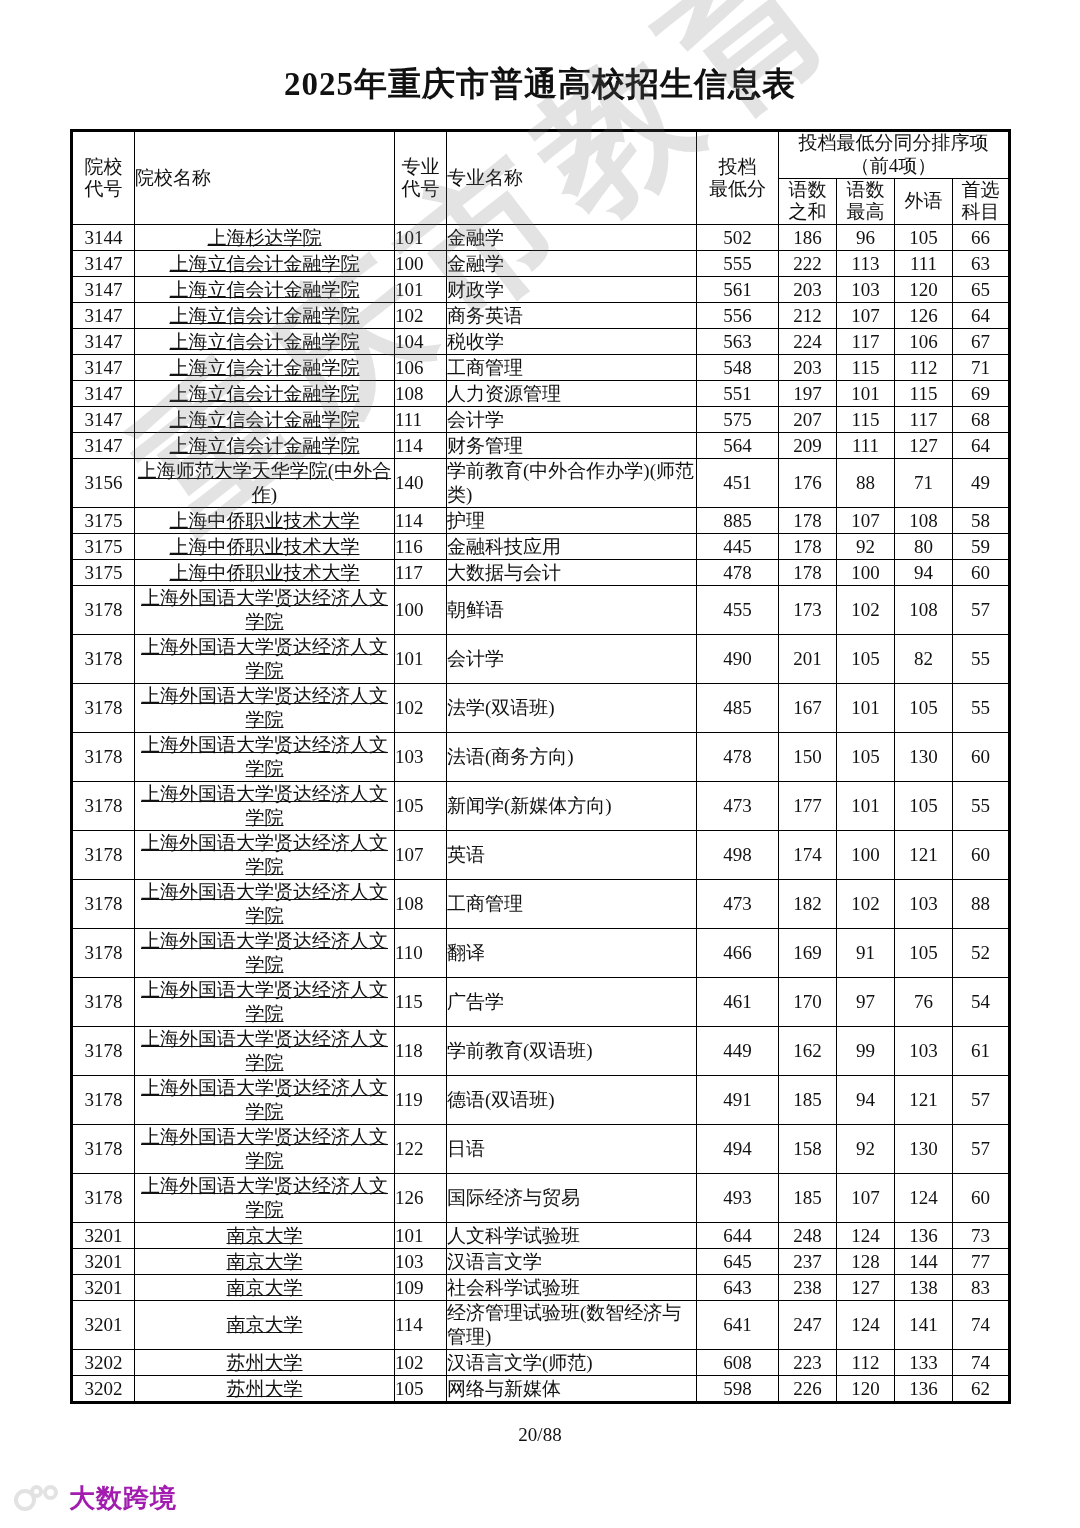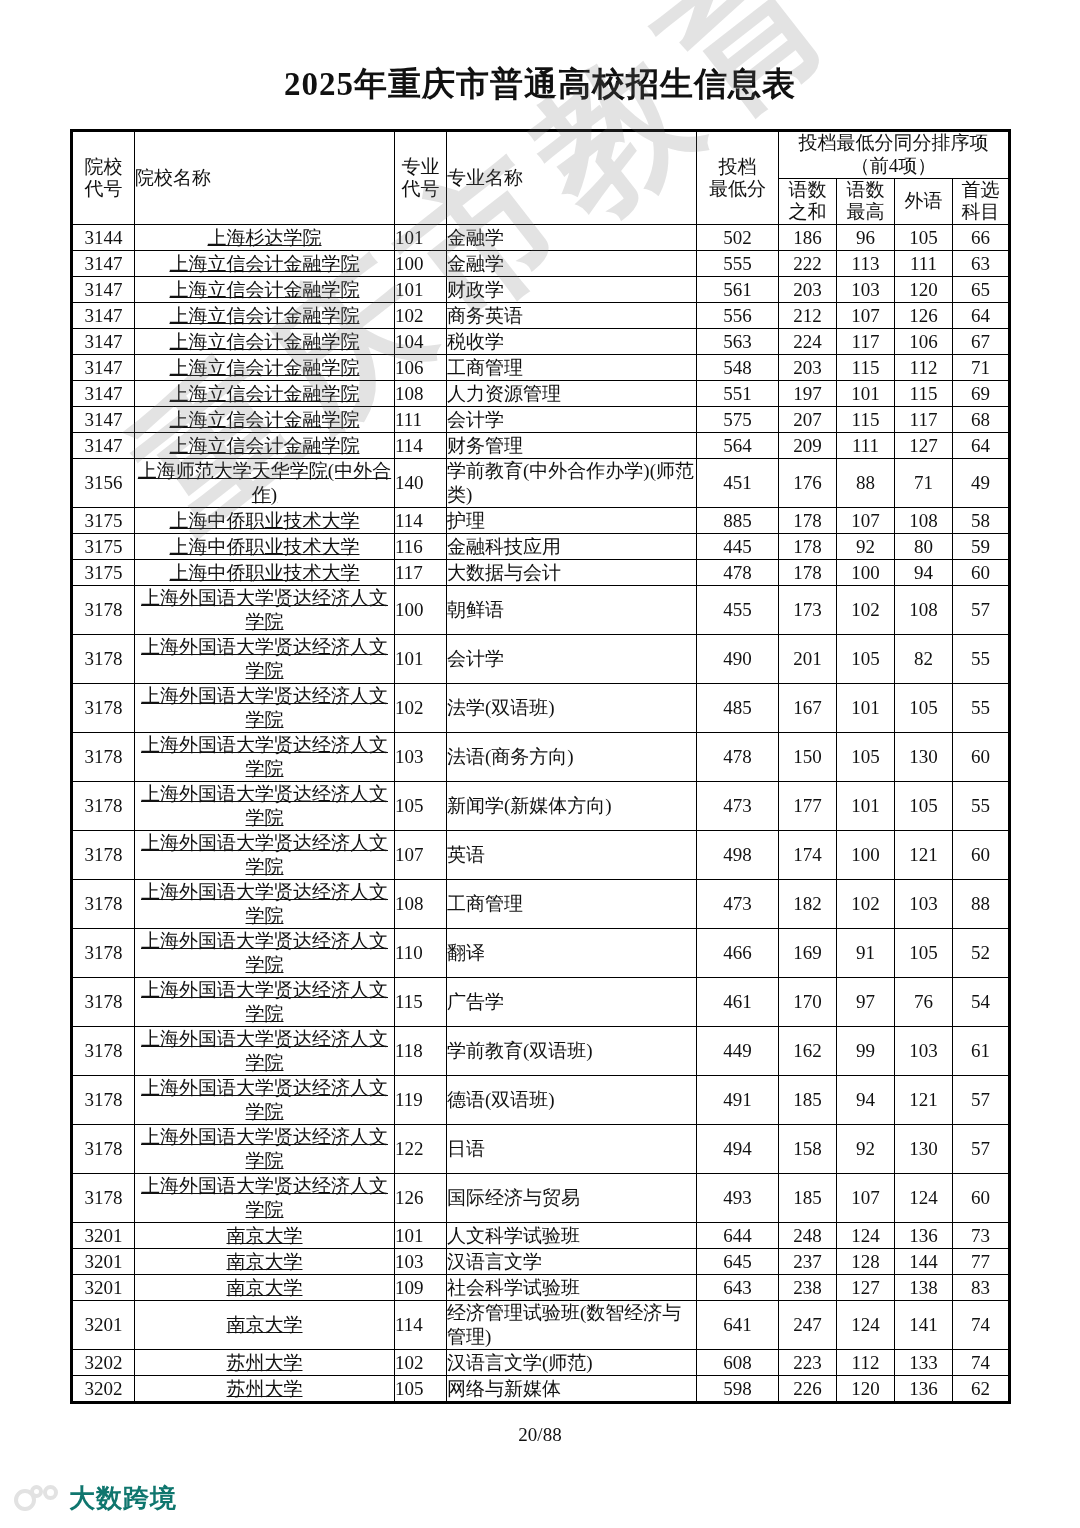--- a/index.html
+++ b/index.html
@@ -155,21 +155,21 @@
     border: 4px solid #e2e2e2;
     box-sizing: border-box;
   }
   #brand-mark .r1 { left: 0;   top: 4px;  width: 22px; height: 22px; }
   #brand-mark .r2 { left: 16px; top: 0;   width: 13px; height: 13px; }
   #brand-mark .r3 { left: 29px; top: 0;   width: 15px; height: 15px; }
   #brand-name {
     font-family: "Liberation Sans", "DejaVu Sans", sans-serif;
     font-size: 26px;
     font-weight: 700;
-    color: #0f766e;
+    color: #a21caf;
     letter-spacing: 1px;
   }
 </style>
 </head>
 <body>
 
 <div id="watermark-layer">
   <div id="watermark-text">重庆市教育考试院</div>
 </div>
 

